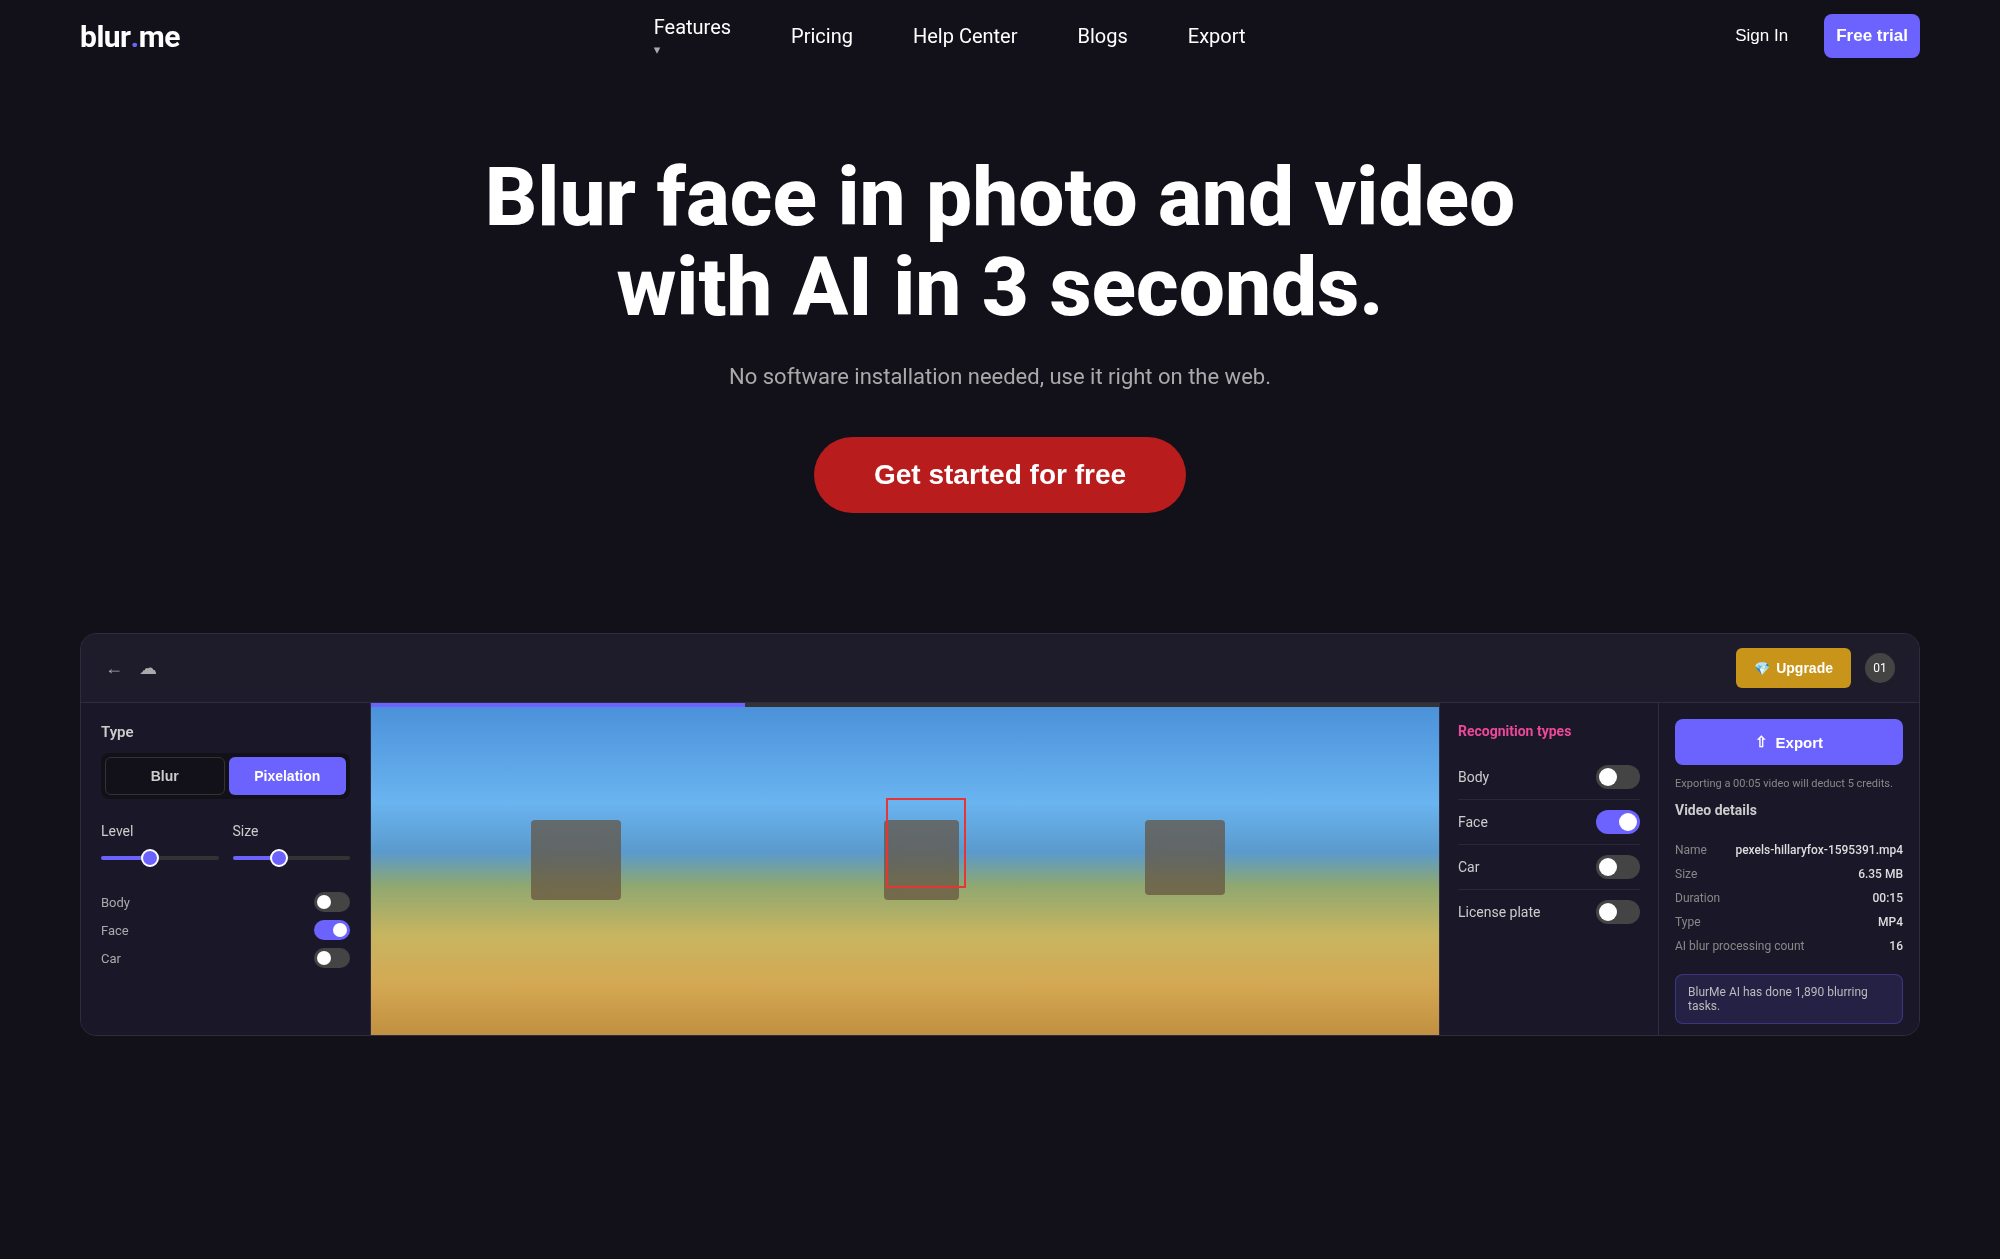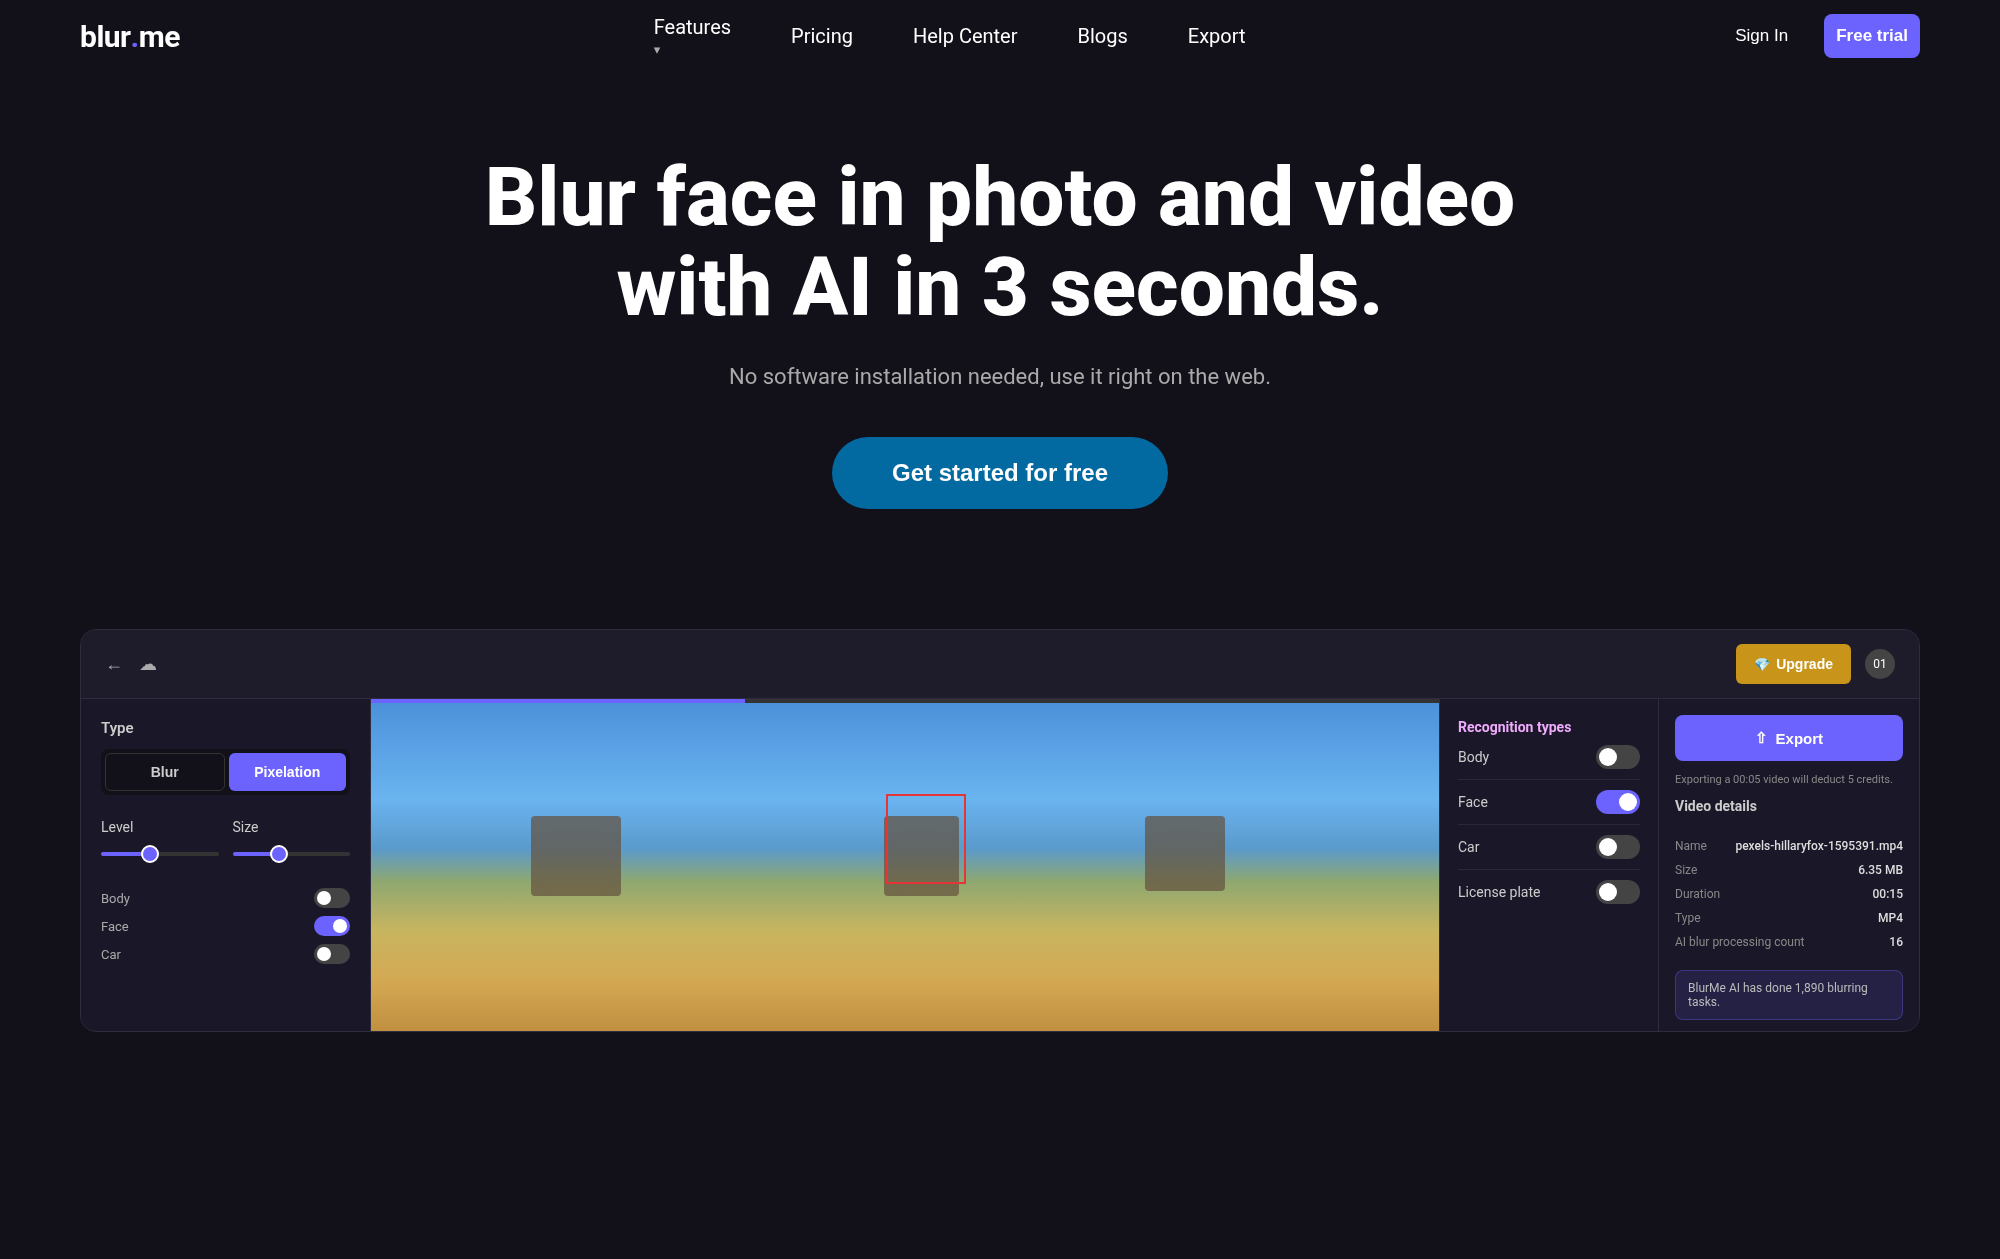--- a/index.html
+++ b/index.html
@@ -82,26 +82,26 @@
       line-height: 1.1;
       max-width: 1100px;
       margin: 0 auto 32px;
     }
     .hero-subtitle {
       font-size: 22px;
       color: #aaa;
       margin-bottom: 48px;
     }
     .btn-get-started {
-      background: #0369a1;
+      background: #b91c1c;
       color: #fff;
       border: none;
       border-radius: 50px;
       padding: 22px 60px;
-      font-size: 24px;
+      font-size: 28px;
       font-weight: 700;
       cursor: pointer;
       display: inline-block;
     }
 
     
     .app-preview {
       margin: 60px 80px 0;
       background: #1e1c2a;
       border-radius: 16px;
@@ -342,22 +342,23 @@
     .panel-recognition {
       width: 220px;
       min-width: 220px;
       background: #1a1828;
       border-left: 1px solid #2e2c3e;
       border-right: 1px solid #2e2c3e;
       padding: 20px 18px;
     }
     .recognition-title {
       font-size: 14px;
-      color: #f0abfc;
+      color: #ec4899;
       font-weight: 700;
+      margin-bottom: 16px;
     }
     .recognition-row {
       display: flex;
       align-items: center;
       justify-content: space-between;
       padding: 10px 0;
       border-bottom: 1px solid #2a2838;
     }
     .recognition-row:last-child { border-bottom: none; }
     .recognition-label { font-size: 14px; color: #ccc; }

